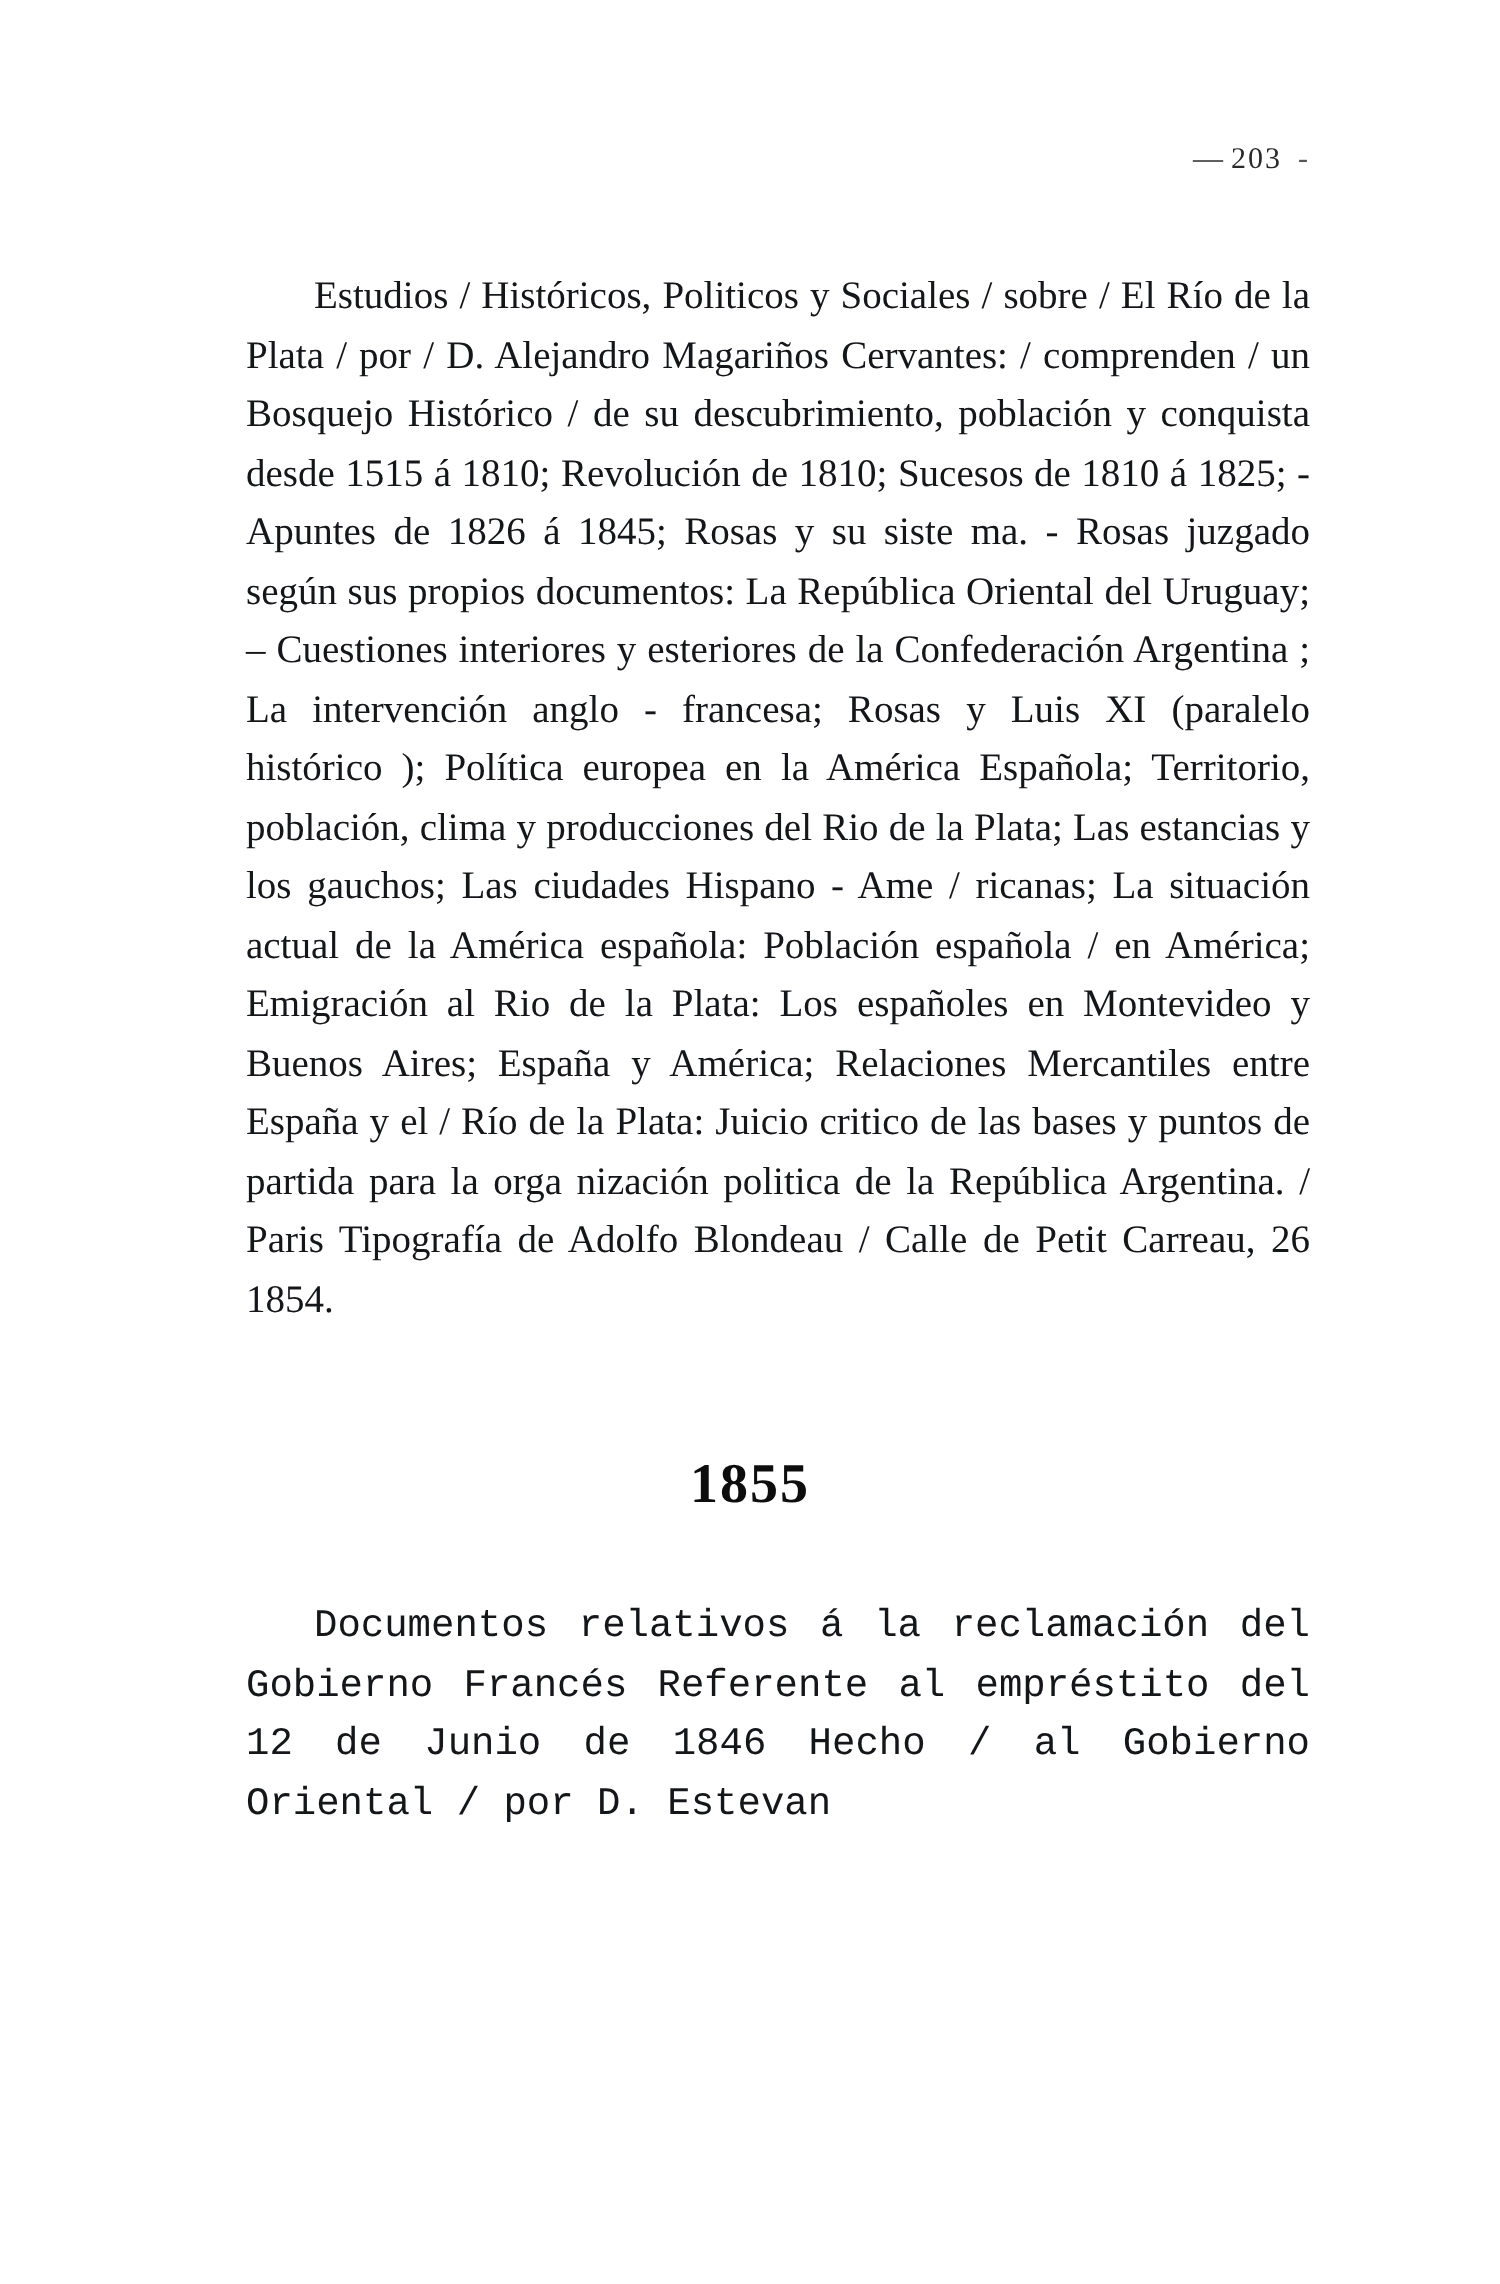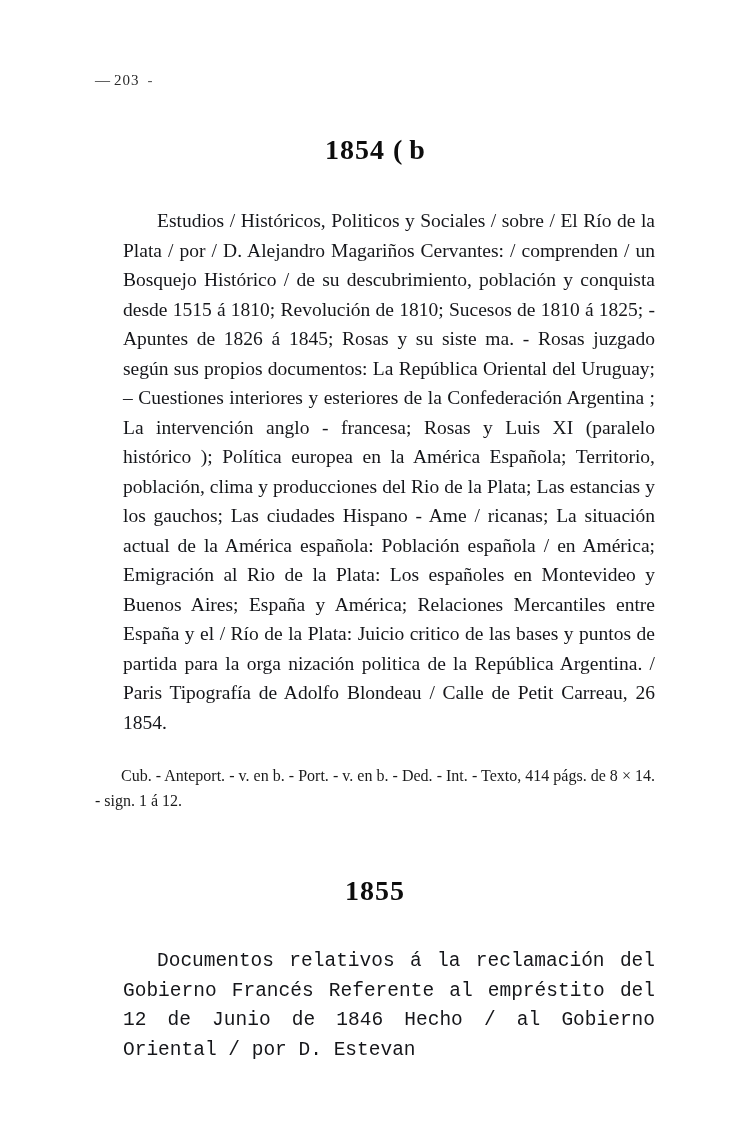--- a/index.html
+++ b/index.html
@@ -16,21 +16,21 @@
     overflow: hidden;
   }
   .page {
     width: 750px;
     height: 1142px;
     position: relative;
     box-sizing: border-box;
     padding: 0 95px;
   }
   .folio {
-    text-align: left;
+    text-align: right;
     font-size: 15px;
     letter-spacing: 1px;
     color: #2a2a2a;
     padding-top: 72px;
     height: 22px;
   }
   .folio .dash {
     letter-spacing: 0;
     margin-right: 4px;
   }
@@ -81,28 +81,23 @@
 </style>
 </head>
 <body>
 
 <div class="page">
 
   <div class="folio">
     <span class="dash">—</span><span>203</span><span class="tail">-</span>
   </div>
 
-  <div class="entry-number">
-    <span>1854</span>
-    <span class="suffix">( b</span>
-  </div>
 
   <p class="entry-body">Estudios / Históricos, Politicos y Sociales / sobre / El Río de la Plata / por / D. Alejandro Magariños Cervantes: / comprenden / un Bosquejo Histórico / de su descubrimiento, población y conquista desde 1515 á 1810; Revolución de 1810; Sucesos de 1810 á 1825; - Apuntes de 1826 á 1845; Rosas y su siste ma. - Rosas juzgado según sus propios documentos: La República Oriental del Uruguay; – Cuestiones interiores y esteriores de la Confederación Argentina ; La intervención anglo - francesa; Rosas y Luis XI (paralelo histórico ); Política europea en la América Española; Territorio, población, clima y producciones del Rio de la Plata; Las estancias y los gauchos; Las ciudades Hispano - Ame / ricanas; La situación actual de la América española: Población española / en América; Emigración al Rio de la Plata: Los españoles en Montevideo y Buenos Aires; España y América; Relaciones Mercantiles entre España y el / Río de la Plata: Juicio critico de las bases y puntos de partida para la orga nización politica de la República Argentina. / Paris Tipografía de Adolfo Blondeau / Calle de Petit Carreau, 26 1854.</p>
 
-  <p class="entry-note">Cub. - Anteport. - v. en b. - Port. - v. en b. - Ded. - Int. - Texto, 414 págs. de 8 × 14. - sign. 1 á 12.</p>
 
   <div class="entry-number second">
     <span>1855</span>
   </div>
 
   <p class="entry-body second">Documentos relativos á la reclamación del Gobierno Francés Referente al empréstito del 12 de Junio de 1846 Hecho / al Gobierno Oriental / por D. Estevan</p>
 
 </div>
 
 </body></html>

